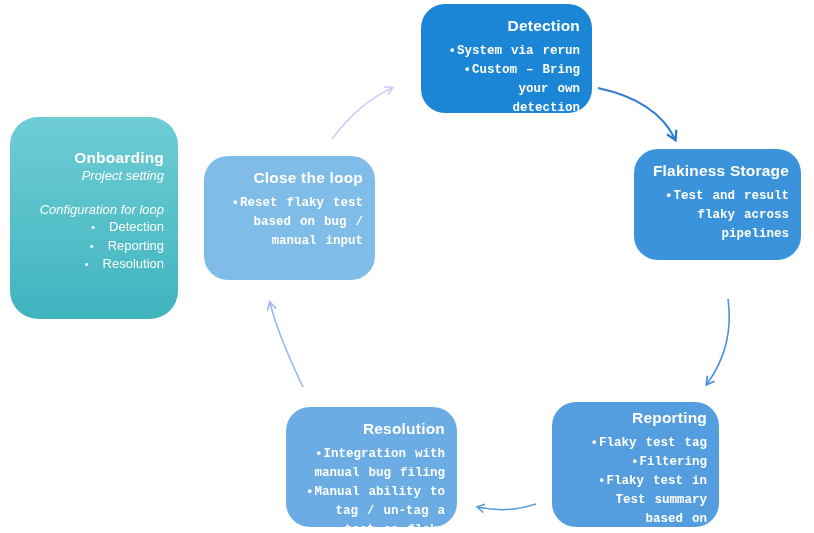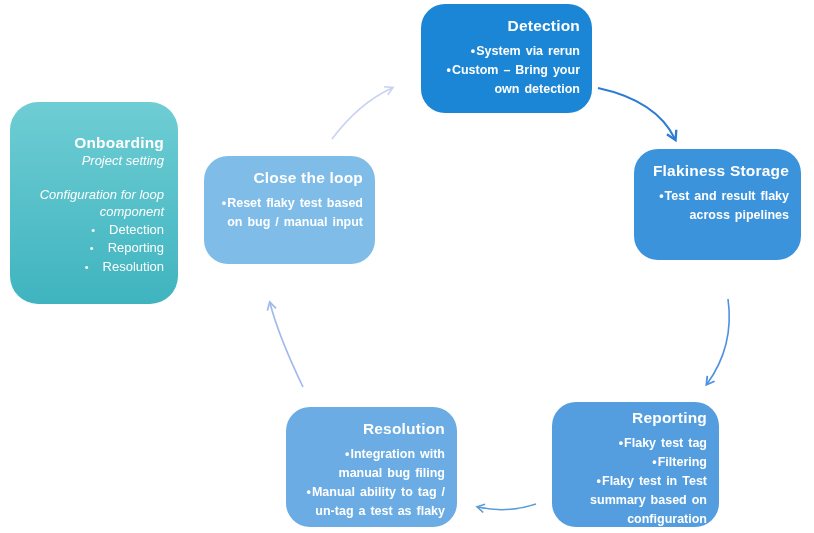--- a/index.html
+++ b/index.html
@@ -9,35 +9,35 @@
     font-family:"Liberation Sans", sans-serif;
   }
   .node {
     position:absolute; box-sizing:border-box; color:#ffffff;text-align:right;
   }
   .node-title {
     font-size:15.5px; font-weight:700; margin-bottom:7px; letter-spacing:.2px;
   }
   .bullet {
     font-size:12.5px; font-weight:600; line-height:19px;
-    padding-left:8px; text-indent:-8px; word-spacing:1.5px;
+    padding-left:8px; text-indent:-8px; word-spacing:1.5px;font-family:Liberation Mono, monospace;
   }
   .bullet::before { content:"\2022"; margin-right:1px; }
 
   
   .step { border-radius:24px; padding:13px 12px 10px 13px; }
   .detection  { left:421px; top:4px;   width:171px; height:109px; background:var(--detection-bg); }
   .storage    { left:634px; top:149px; width:167px; height:111px; background:var(--storage-bg); }
   .reporting  { left:552px; top:402px; width:167px; height:125px; background:var(--reporting-bg); padding-top:7px; }
   .resolution { left:286px; top:407px; width:171px; height:120px; background:var(--resolution-bg); }
-  .closeloop  { left:204px; top:156px; width:171px; height:108px; background:var(--closeloop-bg); }
+  .closeloop  { left:204px; top:156px; width:171px; height:124px; background:var(--closeloop-bg); }
 
   
   .onboarding {
-    left:10px; top:102px; width:168px; height:202px; border-radius:28px;
+    left:10px; top:117px; width:168px; height:202px; border-radius:28px;
     background:linear-gradient(180deg, var(--onboarding-top) 0%, var(--onboarding-bottom) 100%);
     padding:32px 14px 10px 16px;
   }
   .onboarding .node-title { margin-bottom:0; }
   .ob-line { font-size:13px; font-weight:400; line-height:17.5px;font-style:italic; }
   .ob-gap  { height:16px; }
   .ob-item { font-size:13px; font-weight:400; line-height:17.5px; padding-left:6px; }
   .ob-item::before { content:"\2022"; margin-right:14px; font-size:11px; }
 
   .arrow-layer { position:absolute; left:0; top:0; width:814px; height:533px; pointer-events:none; }
@@ -45,21 +45,20 @@
 </head>
 <body>
 
 <div class="canvas">
 
   <div class="node onboarding">
     <div class="node-title">Onboarding</div>
     <div class="ob-line">Project setting</div>
     <div class="ob-gap"></div>
     <div class="ob-line">Configuration for loop</div>
-    <div class="ob-line">component</div>
     <div class="ob-item">Detection</div>
     <div class="ob-item">Reporting</div>
     <div class="ob-item">Resolution</div>
   </div>
 
   <div class="node step closeloop">
     <div class="node-title">Close the loop</div>
     <div class="bullet">Reset flaky test based on bug / manual input</div>
   </div>
 

